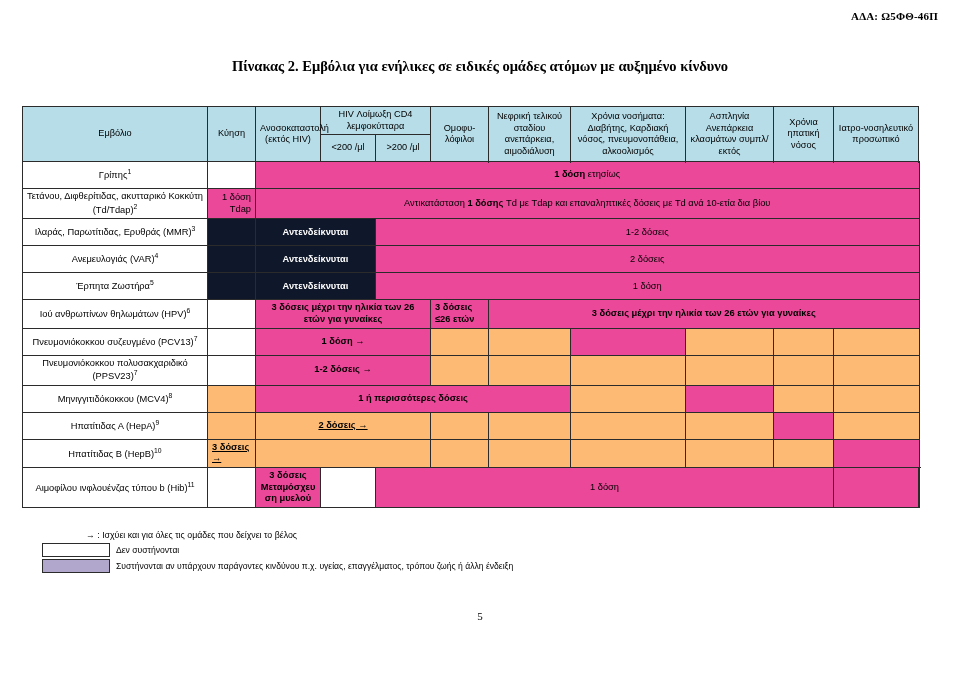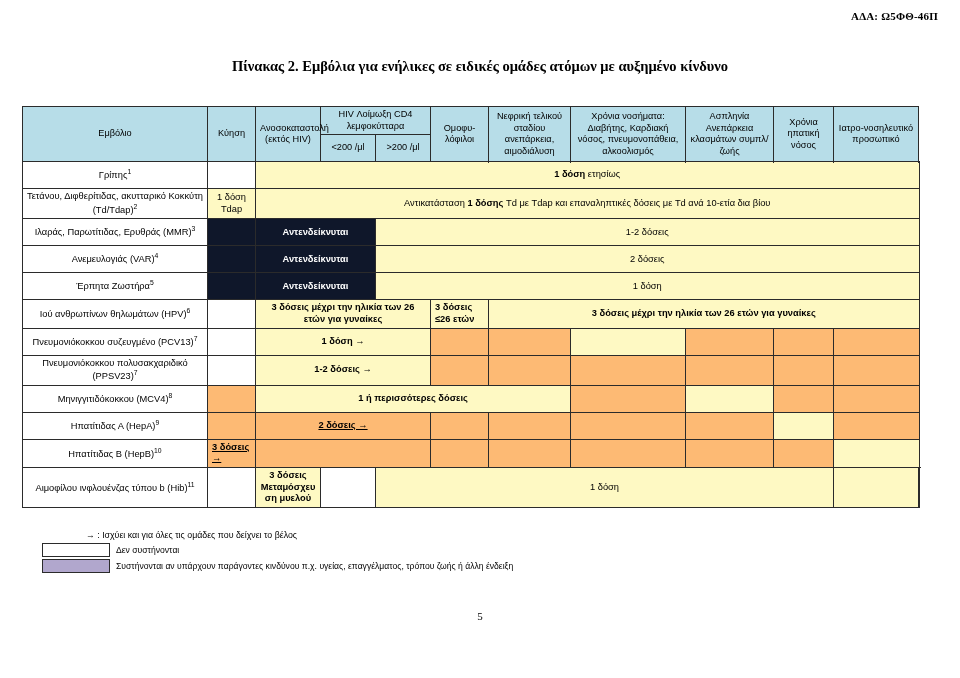--- a/index.html
+++ b/index.html
@@ -62,21 +62,21 @@
     font-size: 9.2px;
     height: 22px;
   }
   td.vacc {
     text-align: left;
     background: #ffffff;
     padding-left: 5px;
     font-size: 9.3px;
     height: 22px;
   }
-  .cell-yellow { background: #fef9c3; }
+  .cell-yellow { background: #ec4899; }
   .cell-purple { background: #fdba74; text-decoration: underline; }
   .cell-red { background: #0f172a; color: #ffffff; font-weight: bold; }
   .cell-white { background: #ffffff; }
   .bold { font-weight: bold; }
   sup { font-size: 6.8px; vertical-align: super; }
   .legend {
     position: absolute;
     top: 530px;
     left: 22px;
     width: 898px;
@@ -138,39 +138,39 @@
     </colgroup>
     <thead>
       <tr>
         <th rowspan="3">Εμβόλιο</th>
         <th rowspan="3">Κύηση</th>
         <th rowspan="3">Ανοσοκαταστολή (εκτός HIV)</th>
         <th colspan="2">HIV Λοίμωξη CD4 λεμφοκύτταρα</th>
         <th rowspan="3">Ομοφυ-λόφιλοι</th>
         <th rowspan="3">Νεφρική τελικού σταδίου ανεπάρκεια, αιμοδιάλυση</th>
         <th rowspan="3">Χρόνια νοσήματα: Διαβήτης, Καρδιακή νόσος, πνευμονοπάθεια, αλκοολισμός</th>
-        <th rowspan="3">Ασπληνία Ανεπάρκεια κλασμάτων συμπλ/ζωής</th>
+        <th rowspan="3">Ασπληνία Ανεπάρκεια κλασμάτων συμπλ/εκτός</th>
         <th rowspan="3">Χρόνια ηπατική νόσος</th>
         <th rowspan="3">Ιατρο-νοσηλευτικό προσωπικό</th>
       </tr>
       <tr>
         <th>&lt;200 /μl</th>
         <th>&gt;200 /μl</th>
       </tr>
       <tr></tr>
     </thead>
     <tbody id="table-body">
         <tr>
           <td class="vacc">Γρίπης<sup>1</sup></td>
           <td class="cell-white"></td>
           <td class="cell-yellow" colspan="10"><span class="bold">1 δόση</span> ετησίως</td>
         </tr>
         <tr>
           <td class="vacc">Τετάνου, Διφθερίτιδας, ακυτταρικό Κοκκύτη (Td/Tdap)<sup>2</sup></td>
-          <td class="cell-yellow" style="text-align: center;">1 δόση Tdap</td>
+          <td class="cell-yellow" style="text-align: right;">1 δόση Tdap</td>
           <td class="cell-yellow" colspan="10">Αντικατάσταση <span class="bold">1 δόσης</span> Td με Tdap και επαναληπτικές δόσεις με Td ανά 10-ετία δια βίου</td>
         </tr>
         <tr>
           <td class="vacc">Ιλαράς, Παρωτίτιδας, Ερυθράς (MMR)<sup>3</sup></td>
           <td class="cell-red"></td>
           <td class="cell-red" colspan="2">Αντενδείκνυται</td>
           <td class="cell-yellow" colspan="8">1-2 δόσεις</td>
         </tr>
         <tr>
           <td class="vacc">Ανεμευλογιάς  (VAR)<sup>4</sup></td>

